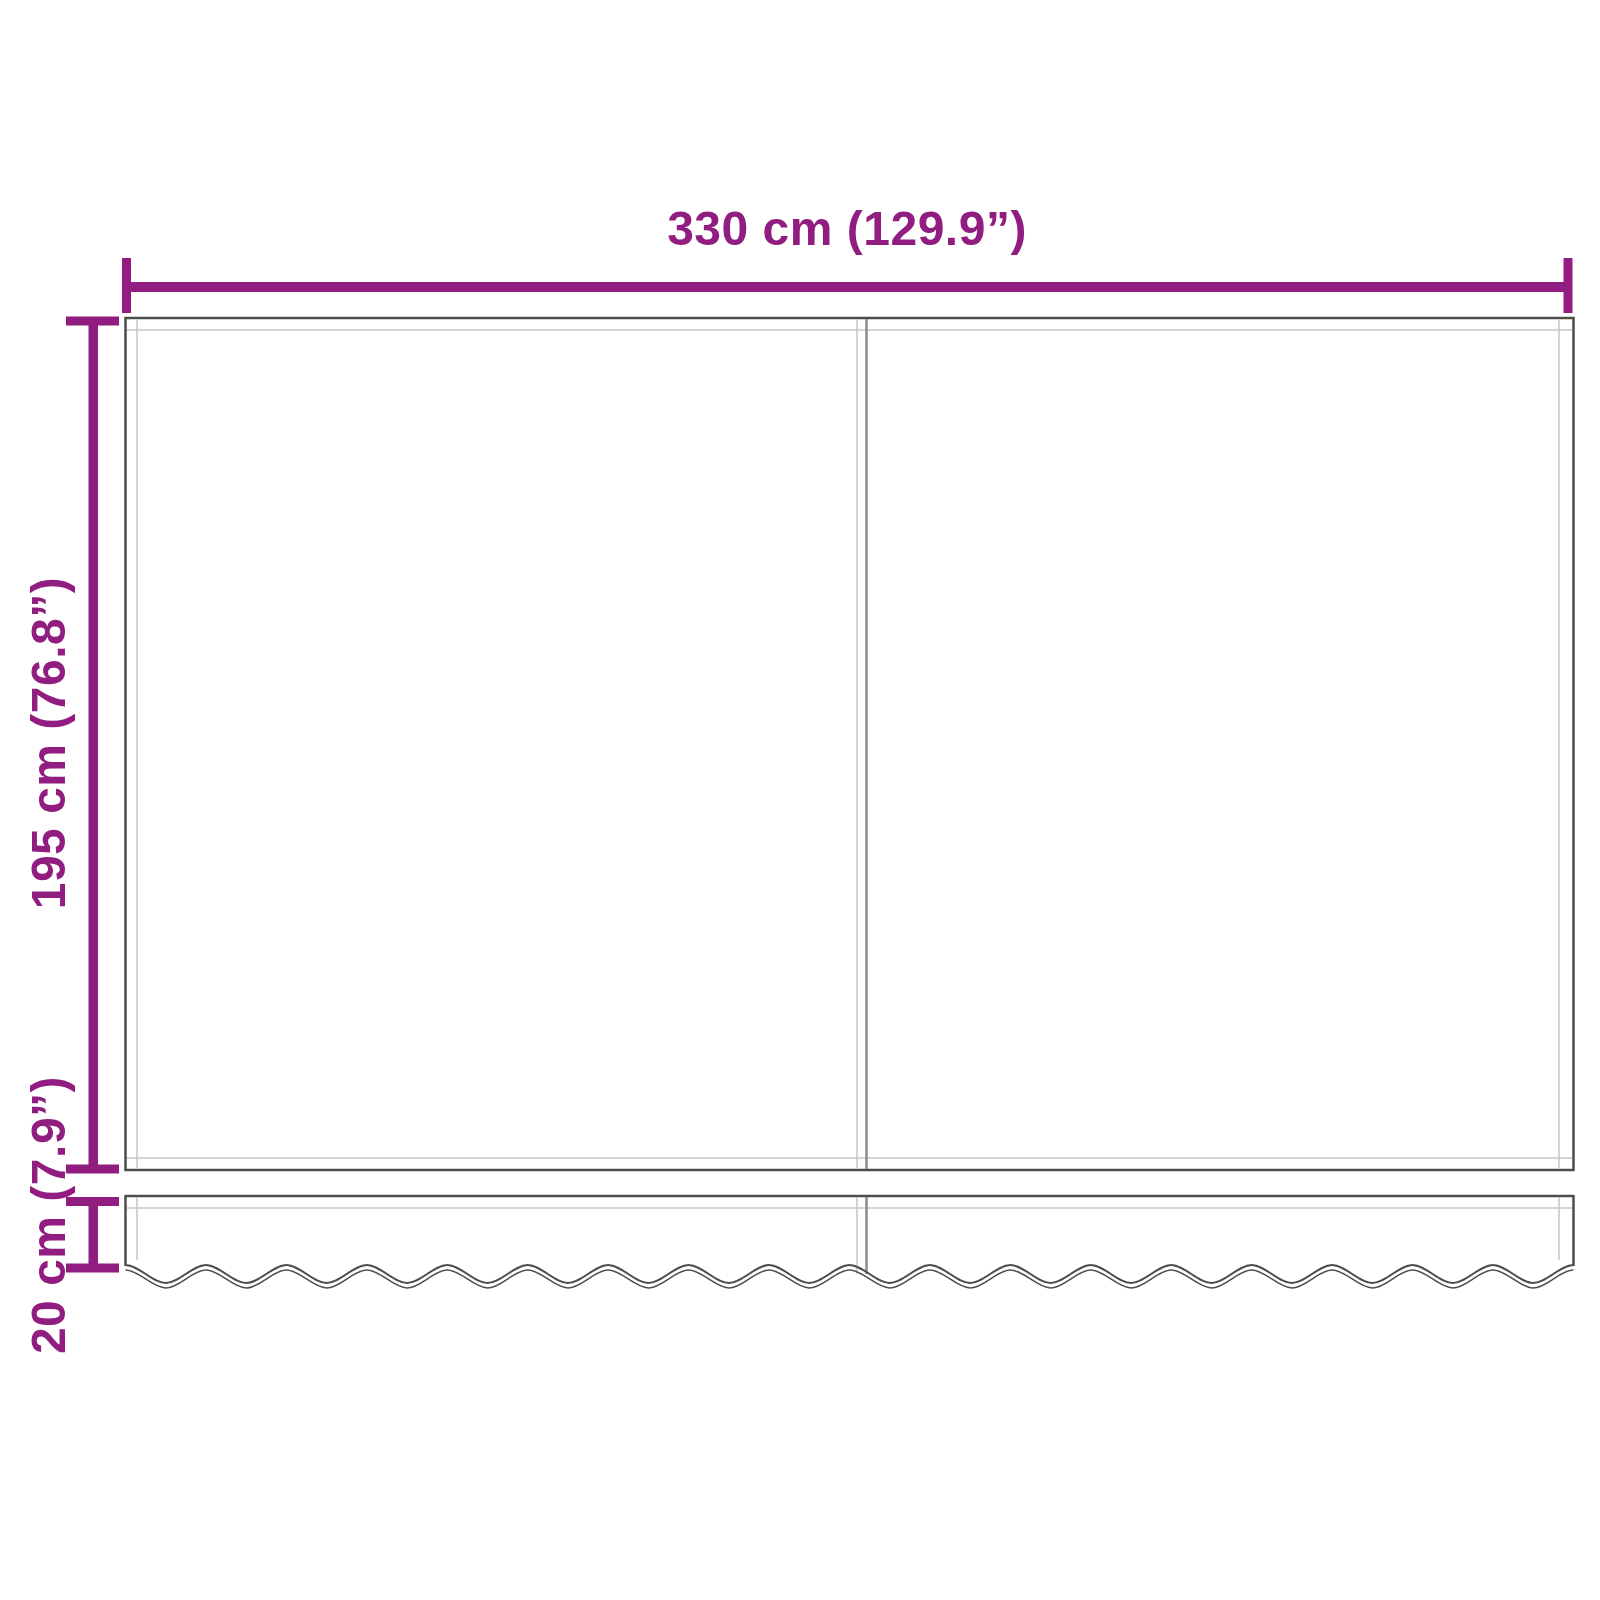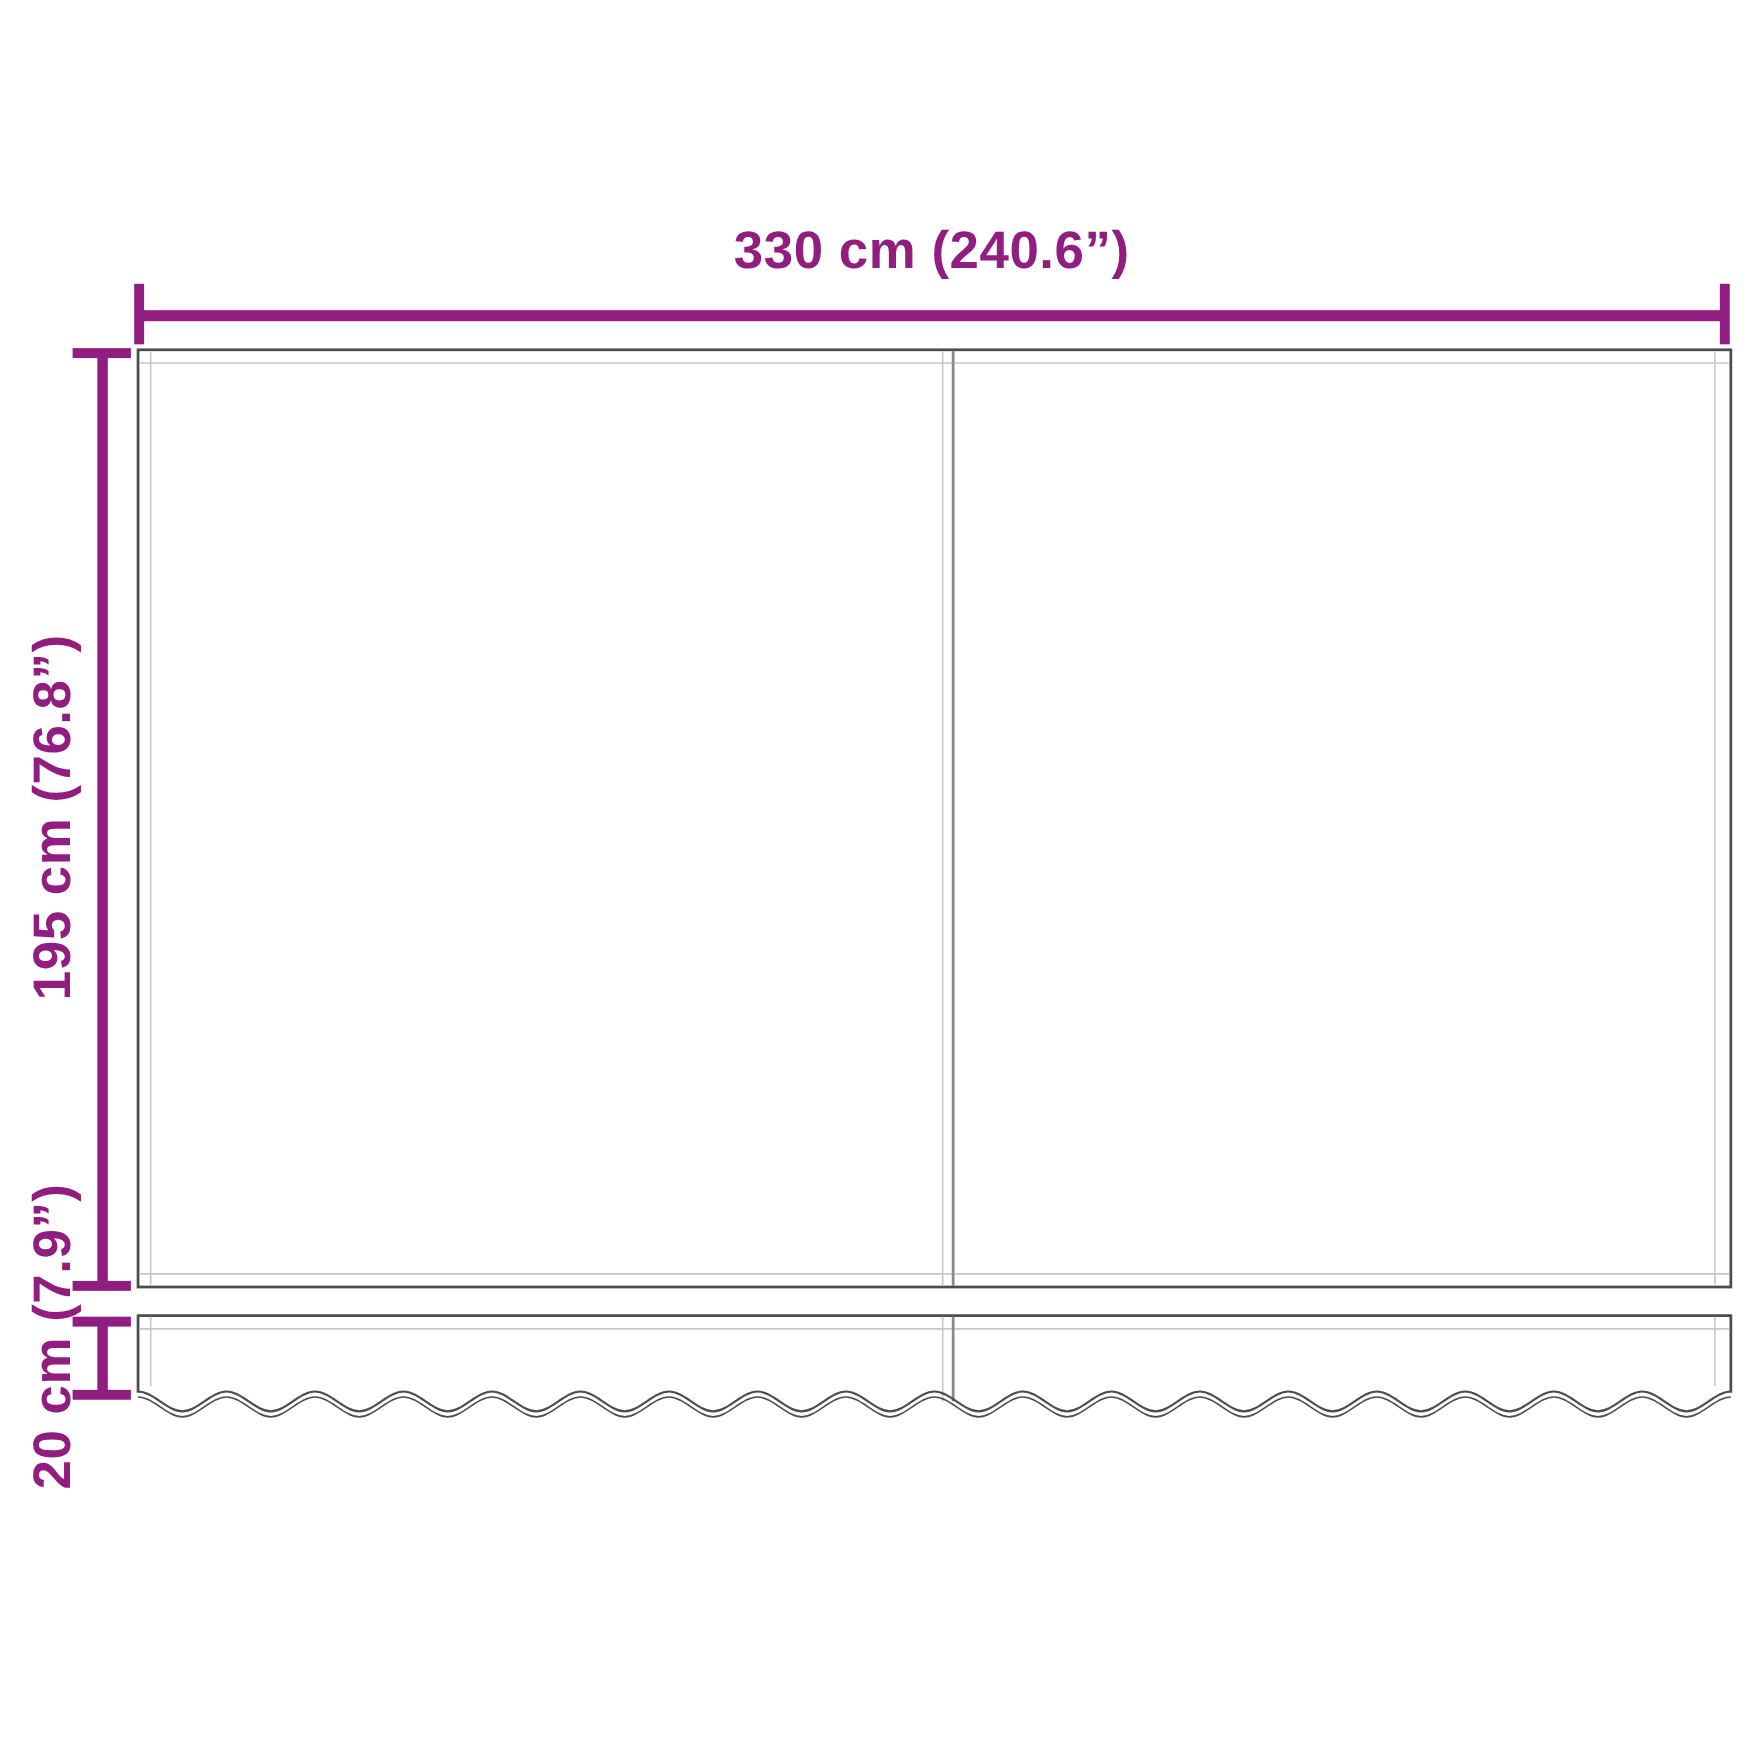--- a/index.html
+++ b/index.html
@@ -80,18 +80,18 @@
       <rect x="66" y="1164.5" width="53" height="9" class="dim"></rect>
     </g>
 
     <g>
       <rect x="88.5" y="1201" width="9.5" height="67" class="dim"></rect>
       <rect x="66" y="1197" width="53" height="9" class="dim"></rect>
       <rect x="66" y="1263.5" width="53" height="9" class="dim"></rect>
     </g>
   </svg>
 
-  <div class="dim-label horiz" style="left:847px;top:228px;">330 cm (240.6”)</div>
+  <div class="dim-label horiz" style="left:847px;top:228px;">330 cm (129.9”)</div>
 
   <div class="dim-label vert" style="left:48px;top:743px;">195 cm (76.8”)</div>
 
   <div class="dim-label vert" style="left:48px;top:1215px;">20 cm (7.9”)</div>
 </div>
 
 </body></html>

